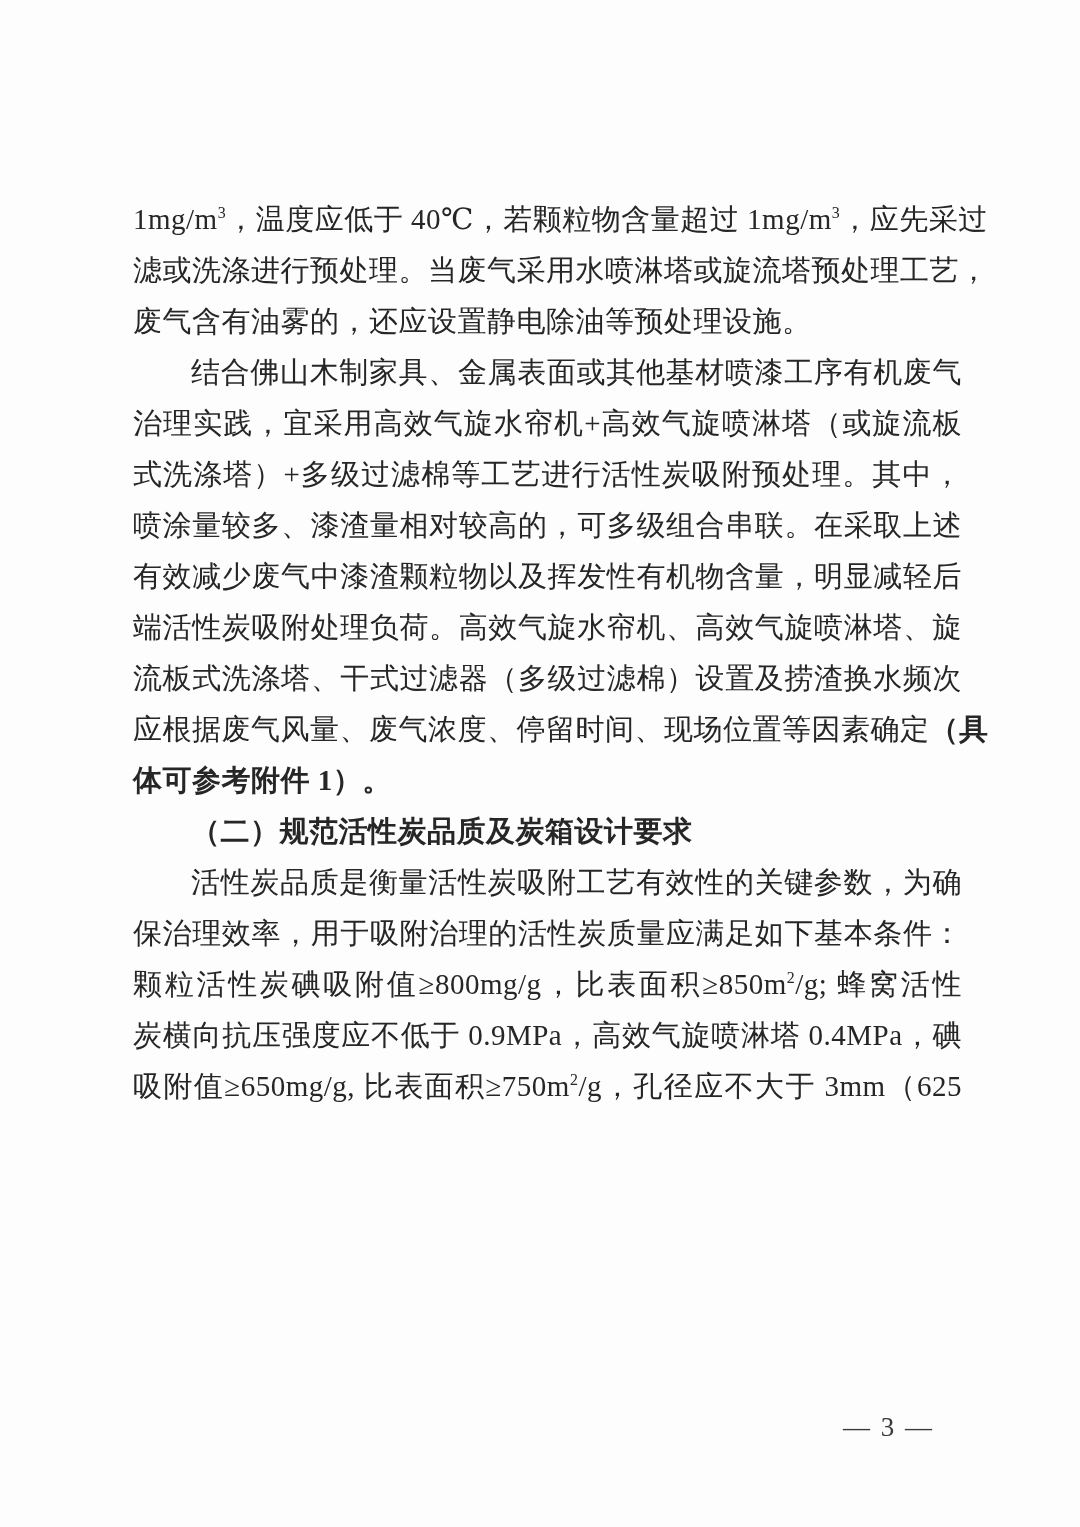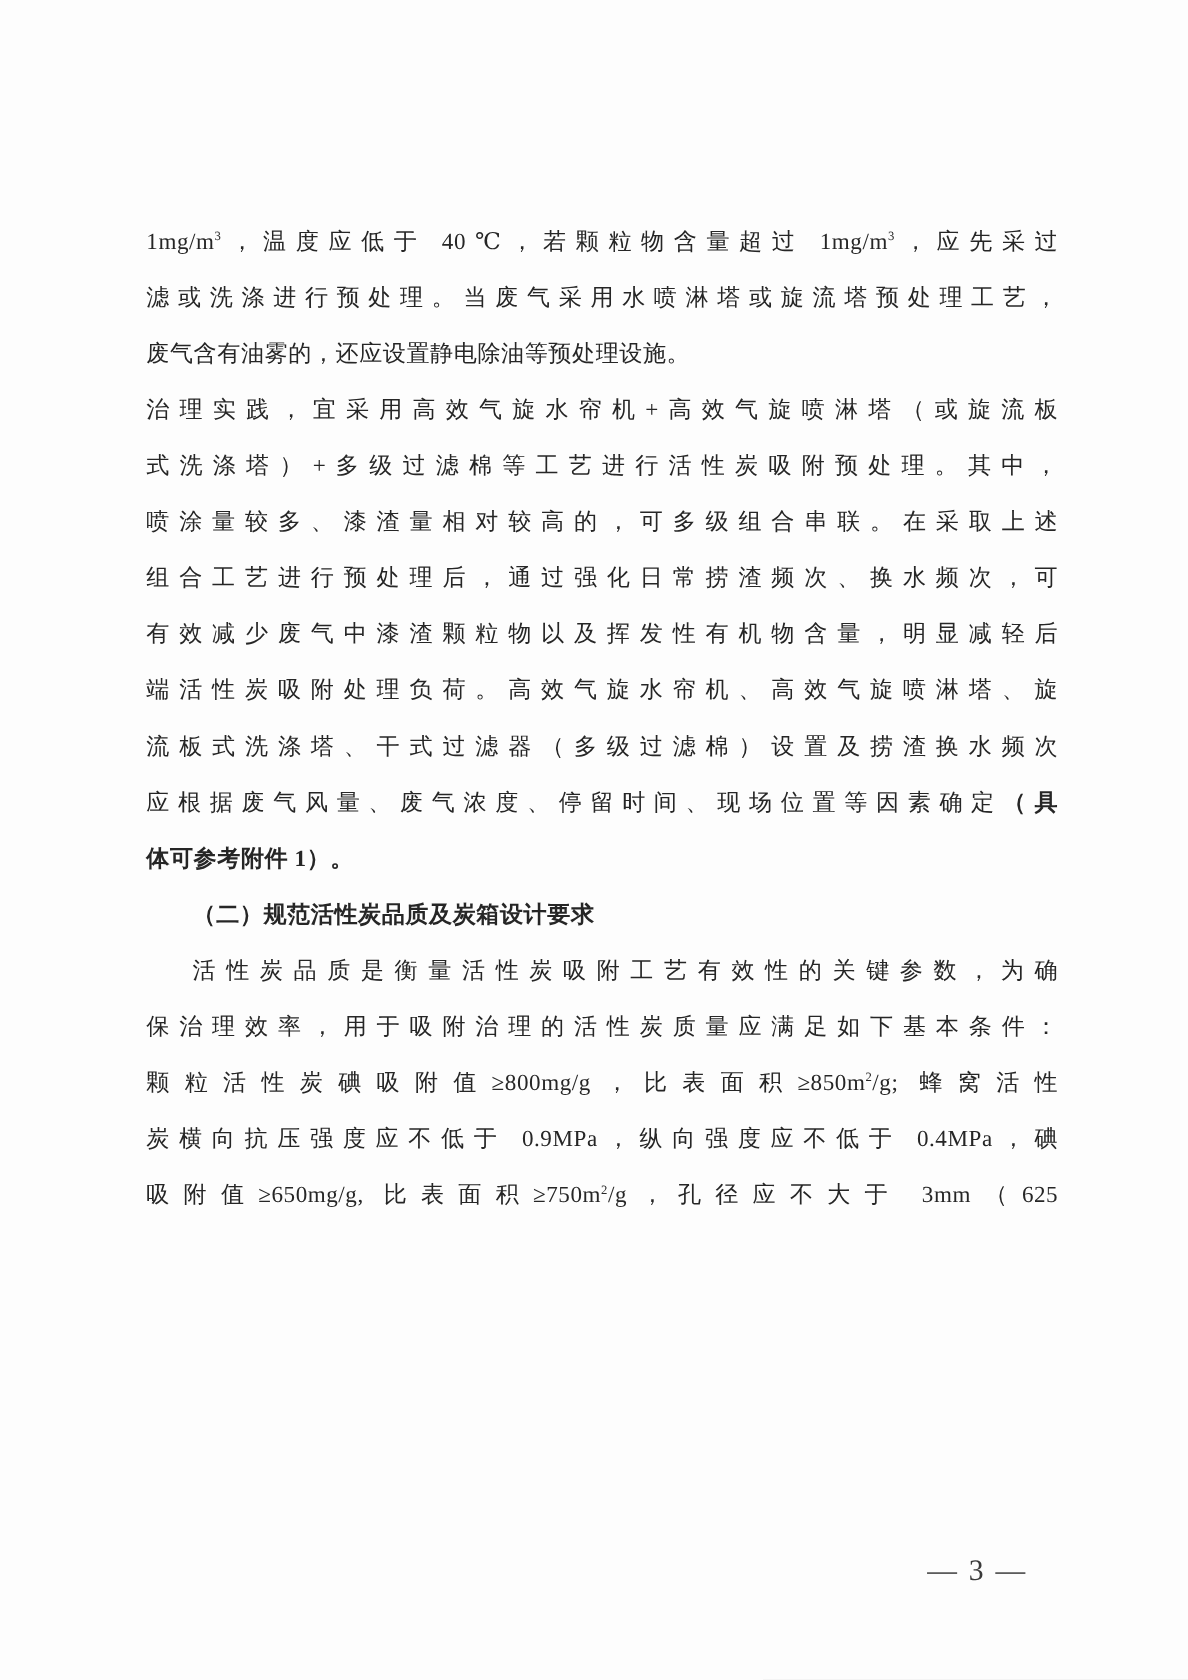--- a/index.html
+++ b/index.html
@@ -17,21 +17,21 @@
     color: #262626;
   }
   .document-body {
     position: absolute;
     left: 133px;
     top: 194px;
     width: 829px;
   }
   .paragraph { margin: 0; padding: 0; }
   .line {
-    font-size: 21px;
+    font-size: 29px;
     line-height: 51px;
     height: 51px;
     text-align: justify;
     text-align-last: justify;
     letter-spacing: 0.5px;
     white-space: nowrap;
   }
   .line.last {
     text-align: right;
     text-align-last: left;
@@ -56,35 +56,35 @@
 <body>
 
 <div class="page">
   <div class="document-body">
       <div class="paragraph">
         <div class="line"><span>1mg/m</span><sup>3</sup><span>，温度应低于 40℃，若颗粒物含量超过 1mg/m</span><sup>3</sup><span>，应先采过</span></div>
         <div class="line"><span>滤或洗涤进行预处理。当废气采用水喷淋塔或旋流塔预处理工艺，</span></div>
         <div class="line last"><span>废气含有油雾的，还应设置静电除油等预处理设施。</span></div>
       </div>
       <div class="paragraph">
+        <div class="line indent"><span>结合佛山木制家具、金属表面或其他基材喷漆工序有机废气</span></div>
         <div class="line"><span>治理实践，宜采用高效气旋水帘机+高效气旋喷淋塔（或旋流板</span></div>
         <div class="line"><span>式洗涤塔）+多级过滤棉等工艺进行活性炭吸附预处理。其中，</span></div>
         <div class="line"><span>喷涂量较多、漆渣量相对较高的，可多级组合串联。在采取上述</span></div>
-        <div class="line"><span>组合工艺进行预处理后，通过强化日常捞渣频次、换水频次，可</span></div>
         <div class="line"><span>有效减少废气中漆渣颗粒物以及挥发性有机物含量，明显减轻后</span></div>
         <div class="line"><span>端活性炭吸附处理负荷。高效气旋水帘机、高效气旋喷淋塔、旋</span></div>
         <div class="line"><span>流板式洗涤塔、干式过滤器（多级过滤棉）设置及捞渣换水频次</span></div>
         <div class="line"><span>应根据废气风量、废气浓度、停留时间、现场位置等因素确定</span><span class="bold">（具</span></div>
         <div class="line last"><span class="bold">体可参考附件 1）。</span></div>
       </div>
       <div class="paragraph">
         <div class="line last indent heading"><span>（二）规范活性炭品质及炭箱设计要求</span></div>
       </div>
       <div class="paragraph">
         <div class="line indent"><span>活性炭品质是衡量活性炭吸附工艺有效性的关键参数，为确</span></div>
         <div class="line"><span>保治理效率，用于吸附治理的活性炭质量应满足如下基本条件：</span></div>
         <div class="line"><span>颗粒活性炭碘吸附值≥800mg/g，比表面积≥850m</span><sup>2</sup><span>/g; 蜂窝活性</span></div>
-        <div class="line"><span>炭横向抗压强度应不低于 0.9MPa，纵向强度应不低于 0.4MPa，碘</span></div>
+        <div class="line"><span>炭横向抗压强度应不低于 0.9MPa，高效气旋喷淋塔 0.4MPa，碘</span></div>
         <div class="line"><span>吸附值≥650mg/g, 比表面积≥750m</span><sup>2</sup><span>/g，孔径应不大于 3mm（625</span></div>
       </div>
     </div>
   <div class="page-footer">— 3 —</div>
 </div>
 
 </body></html>

